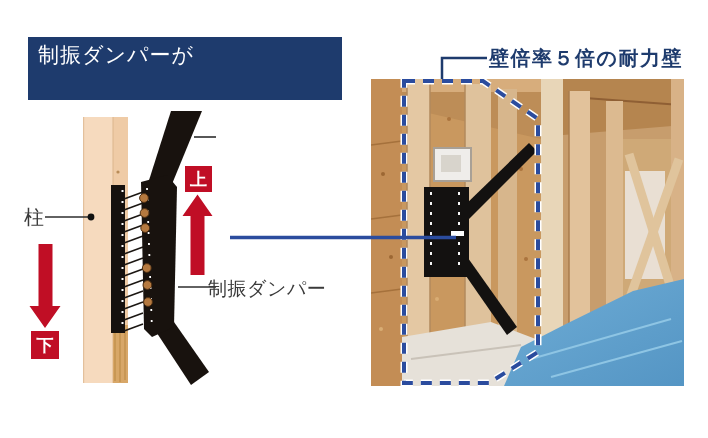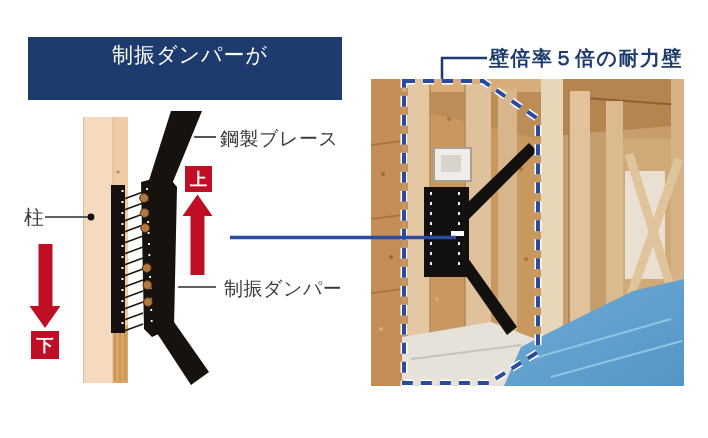--- a/index.html
+++ b/index.html
@@ -8,26 +8,26 @@
     font-family:"DejaVu Sans","Liberation Sans",sans-serif;overflow:hidden;
   }
   
   .banner{
     position:absolute;left:28px;top:37px;width:314px;height:63px;
     background:var(--navy,#1e3b6d);color:#ffffff;
     font-family:"DejaVu Serif","Liberation Serif",serif;
     font-size:21px;line-height:27px;letter-spacing:1px;
     padding:5px 0 0 10px;box-sizing:border-box;
   }
-  .banner span{display:block;text-align:center;}
+  .banner span{display:block;}
   
   .lbl{position:absolute;color:#3a3a3a;font-size:19px;white-space:nowrap;letter-spacing:0.5px;}
   .lbl-pillar{left:24px;top:204px;font-size:20px;}
   .lbl-brace{left:220px;top:126px;}
-  .lbl-damper{left:224px;top:276px;}
+  .lbl-damper{left:208px;top:276px;}
   .caption{
     position:absolute;left:489px;top:45px;color:var(--navy,#1e3b6d);
     font-size:20px;font-weight:600;letter-spacing:1.5px;white-space:nowrap;
   }
   
   .chip{
     position:absolute;background:var(--red,#c00e25);color:#fff;
     display:flex;align-items:center;justify-content:center;
     font-size:17px;font-weight:bold;
   }
@@ -187,21 +187,20 @@
     <line x1="230" y1="237.5" x2="456" y2="237.5" class="blue-stroke" stroke-width="3.5"></line>
 
     <polyline points="487,58 442,58 442,79" fill="none" class="navy-stroke" stroke-width="2.5"></polyline>
   </svg>
 
   <div class="banner">
     <span>制振ダンパーが</span>
   </div>
 
   <div class="lbl lbl-pillar">柱</div>
-  <div class="lbl lbl-brace">鋼製ブレース</div>
   <div class="lbl lbl-damper">制振ダンパー</div>
 
   <div class="chip chip-up">
     <span>上</span>
   </div>
   <div class="chip chip-down">
     <span>下</span>
   </div>
 
   <div class="caption">壁倍率５倍の耐力壁</div>

